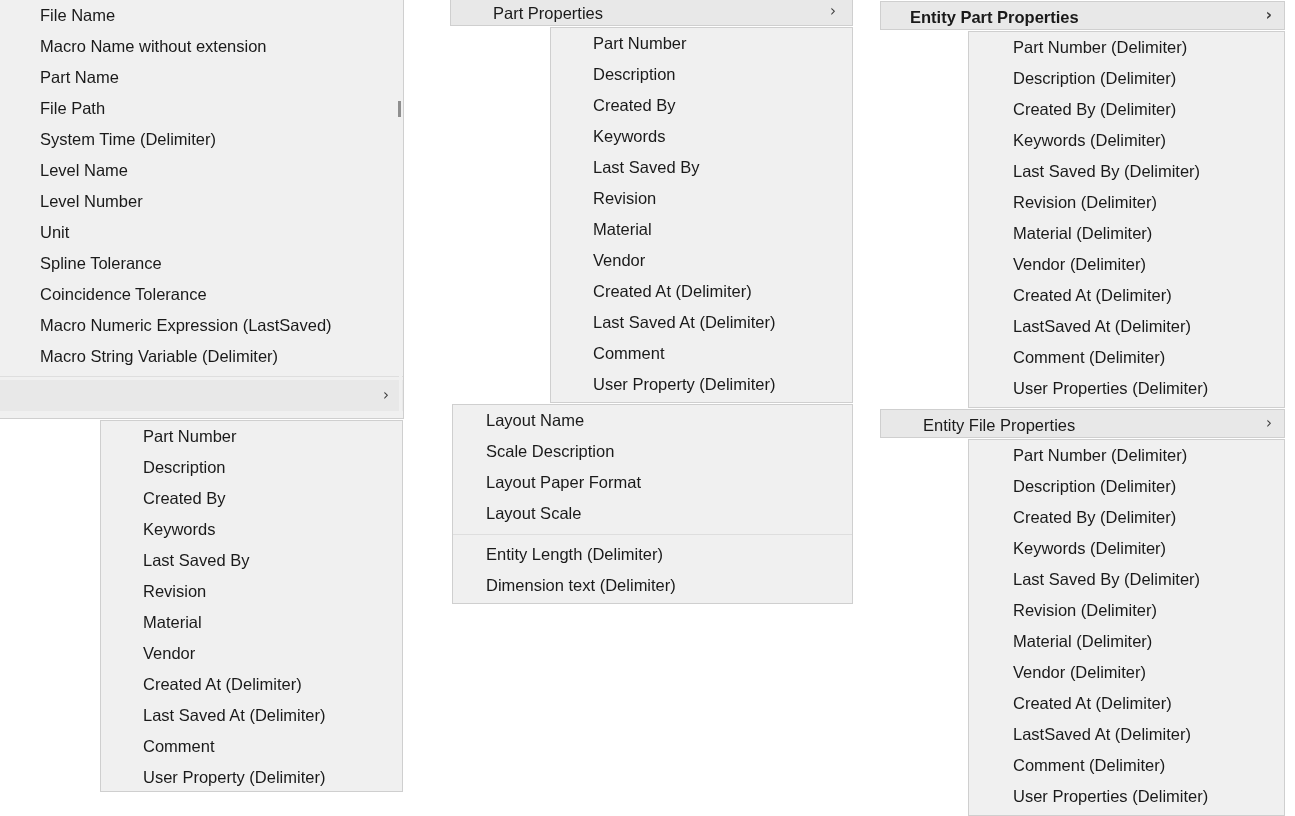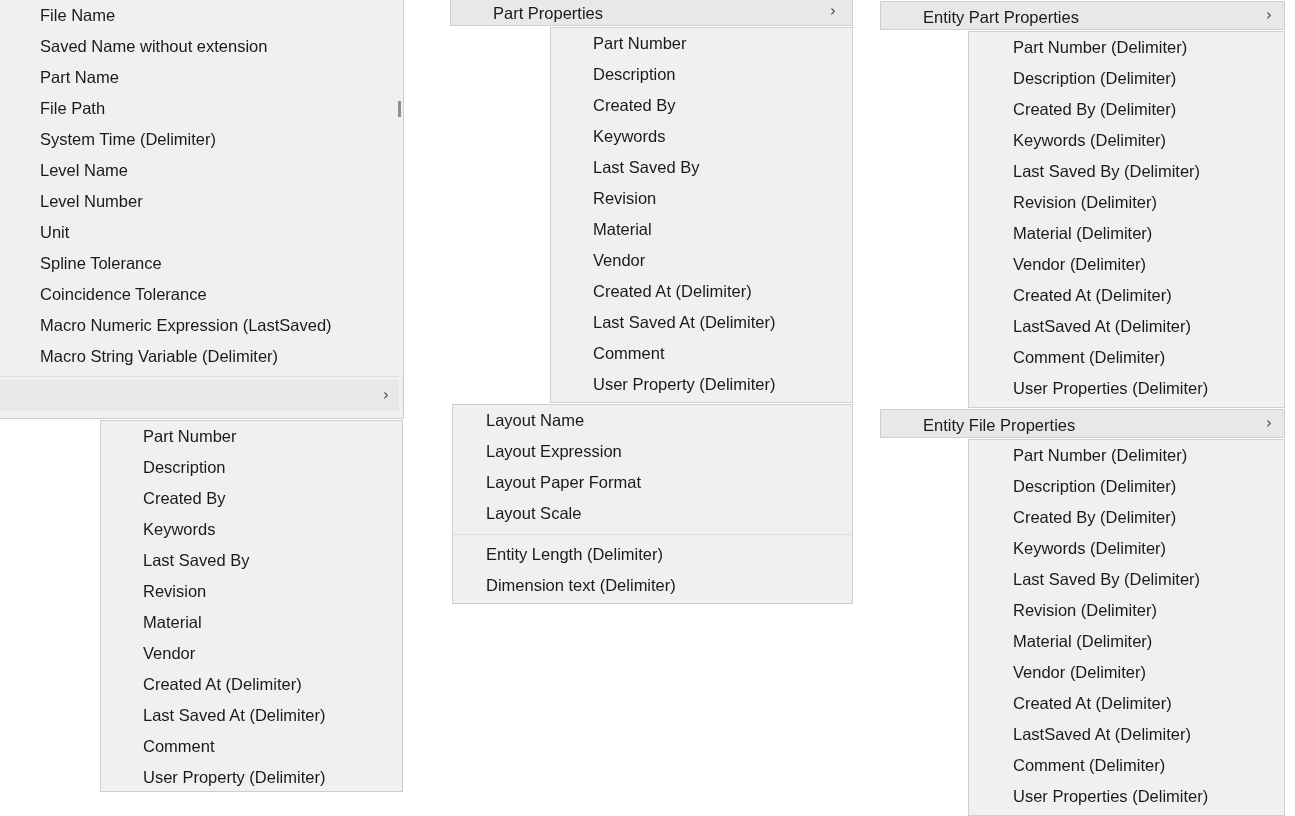--- a/index.html
+++ b/index.html
@@ -134,22 +134,23 @@
   #panel-entity-part-header {
     left: 880px;
     top: 1px;
     width: 405px;
     height: 29px;
     background: #e8e8e8;
   }
   #panel-entity-part-header .menu-item {
     height: 27px;
     line-height: 27px;
-    padding-left: 42px;
+    padding-left: 29px;
     background: transparent;
+    font-weight: bold;
   }
   #panel-entity-part-header .chevron { height: 27px; line-height: 27px; right: 12px; }
 
   #panel-entity-part-sub {
     left: 968px;
     top: 31px;
     width: 317px;
     height: 377px;
   }
   #panel-entity-part-sub .menu-item { padding-left: 44px; }
@@ -179,21 +180,21 @@
 </style>
 </head>
 <body>
 
 <div class="panel" id="panel-root">
 
   <div class="menu-item">
     <span class="label">File Name</span>
   </div>
   <div class="menu-item">
-    <span class="label">Saved Name without extension</span>
+    <span class="label">Macro Name without extension</span>
   </div>
   <div class="menu-item">
     <span class="label">Part Name</span>
   </div>
   <div class="menu-item">
     <span class="label">File Path</span>
   </div>
   <div class="menu-item">
     <span class="label">System Time (Delimiter)</span>
   </div>
@@ -313,21 +314,21 @@
   <div class="menu-item">
     <span class="label">User Property (Delimiter)</span>
   </div>
 </div>
 
 <div class="panel" id="panel-layout">
   <div class="menu-item">
     <span class="label">Layout Name</span>
   </div>
   <div class="menu-item">
-    <span class="label">Layout Expression</span>
+    <span class="label">Scale Description</span>
   </div>
   <div class="menu-item">
     <span class="label">Layout Paper Format</span>
   </div>
   <div class="menu-item">
     <span class="label">Layout Scale</span>
   </div>
 
   <div class="separator"></div>
 

